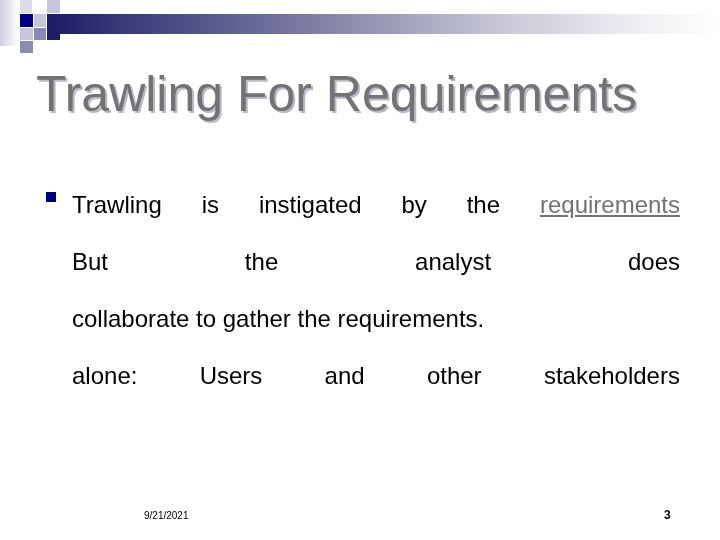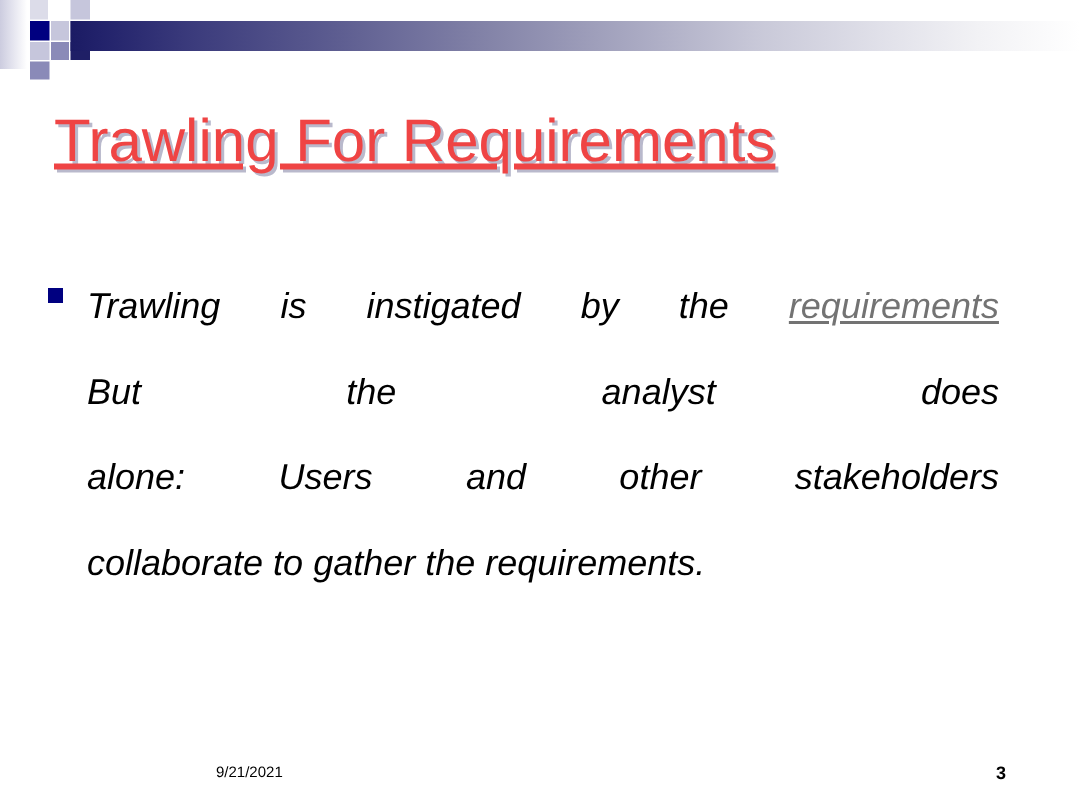--- a/index.html
+++ b/index.html
@@ -69,37 +69,35 @@
     height: 46px;
     background: linear-gradient(to right, #ccccdf 0%, #e3e3ee 45%, #ffffff 100%);
   }
 
   
   #title {
     position: absolute;
     left: 36px;
     top: 72px;
     width: 648px;
-    font-size: 40px;
+    font-size: 50px;
     line-height: 44px;
     font-weight: normal;
-    color: #ef4444;
+    color: #737373;
     letter-spacing: 0px;
     text-shadow: 2px 2px 0 #b9b9cc;
     white-space: nowrap;
-    text-decoration: underline;
   }
 
   
   #body-block {
     position: absolute;
-    left: 30px;
+    left: 44px;
     top: 176px;
     width: 636px;
-    font-style: italic;
   }
 
   .bullet-row {
     position: relative;
     padding-left: 28px;
   }
 
   .bullet-marker {
     position: absolute;
     left: 2px;
@@ -193,32 +191,32 @@
           <span class="hl">requirements</span>
         </div>
 
         <div class="jline">
           <span>But</span>
           <span>the</span>
           <span>analyst</span>
           <span>does</span>
         </div>
 
+        <div class="jline flow">
+          <span>collaborate to gather the requirements.</span>
+        </div>
+
         <div class="jline">
           <span>alone:</span>
           <span>Users</span>
           <span>and</span>
           <span>other</span>
           <span>stakeholders</span>
         </div>
 
-        <div class="jline flow">
-          <span>collaborate to gather the requirements.</span>
-        </div>
-
       </div>
     </div>
   </div>
 
   <div id="footer-date">9/21/2021</div>
 
   <div id="footer-page">3</div>
 
 </div>
 

